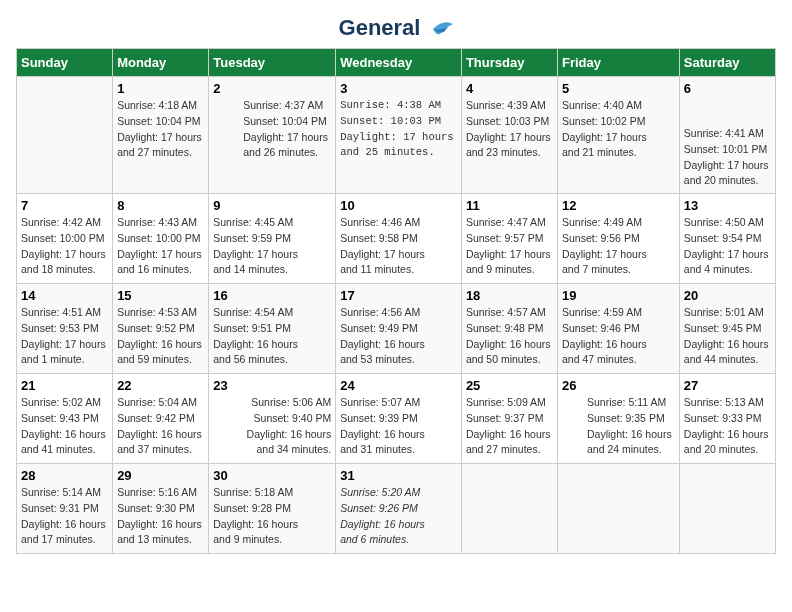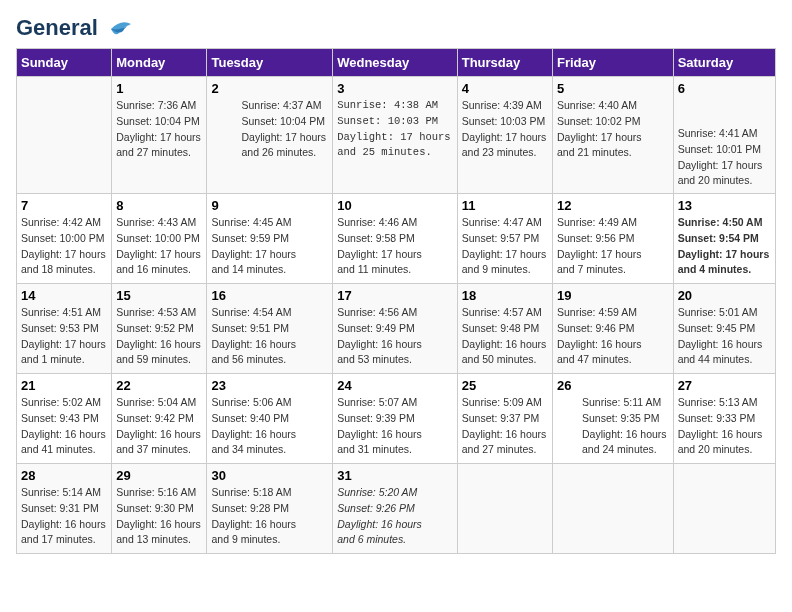--- a/index.html
+++ b/index.html
@@ -5,21 +5,21 @@
     * { box-sizing: border-box; margin: 0; padding: 0; }
     body {
       font-family: Arial, sans-serif;
       background: #fff;
       width: 792px;
       min-height: 612px;
       padding: 16px;
     }
     .header-section {
       display: flex;
-      justify-content: flex-start;
+      justify-content: center;
       align-items: flex-start;
       margin-bottom: 8px;
     }
     .logo {
       display: flex;
       flex-direction: column;
       align-items: flex-start;
     }
     .title-section {
       text-align: right;
@@ -32,21 +32,21 @@
     .location {
       font-size: 16px;
       color: #333;
     }
     table {
       width: 100%;
       border-collapse: collapse;
       font-size: 11px;
     }
     thead tr {
-      background: #4c1d95;
+      background: #15803d;
       color: white;
     }
     thead th {
       padding: 6px 4px;
       text-align: left;
       font-size: 13px;
       font-weight: bold;
       border: 1px solid #ccc;
     }
     tbody tr {
@@ -110,21 +110,21 @@
         <th>Thursday</th>
         <th>Friday</th>
         <th>Saturday</th>
       </tr>
   </thead>
   <tbody id="calendar-body">
   <tr>
         <td></td>
         <td>
           <span class="day-number">1</span>
-          <div class="day-info" style="white-space: pre-line;">Sunrise: 7:36 AM
+          <div class="day-info" style="white-space: pre-line;">Sunrise: 4:18 AM
 Sunset: 10:04 PM
 Daylight: 17 hours
 and 27 minutes.</div>
         </td>
         <td>
           <span class="day-number">2</span>
           <div class="day-info" style="white-space: pre-line; margin-left: 30px;">Sunrise: 4:37 AM
 Sunset: 10:04 PM
 Daylight: 17 hours
 and 26 minutes.</div>
@@ -196,21 +196,21 @@
         </td>
         <td>
           <span class="day-number">12</span>
           <div class="day-info" style="white-space: pre-line;">Sunrise: 4:49 AM
 Sunset: 9:56 PM
 Daylight: 17 hours
 and 7 minutes.</div>
         </td>
         <td>
           <span class="day-number">13</span>
-          <div class="day-info" style="white-space: pre-line; font-weight: bold;">Sunrise: 4:50 AM
+          <div class="day-info" style="white-space: pre-line;">Sunrise: 4:50 AM
 Sunset: 9:54 PM
 Daylight: 17 hours
 and 4 minutes.</div>
         </td>
       </tr>
       <tr>
         <td>
           <span class="day-number">14</span>
           <div class="day-info" style="white-space: pre-line;">Sunrise: 4:51 AM
 Sunset: 9:53 PM
@@ -270,21 +270,21 @@
         </td>
         <td>
           <span class="day-number">22</span>
           <div class="day-info" style="white-space: pre-line;">Sunrise: 5:04 AM
 Sunset: 9:42 PM
 Daylight: 16 hours
 and 37 minutes.</div>
         </td>
         <td>
           <span class="day-number">23</span>
-          <div class="day-info" style="white-space: pre-line;">Sunrise: 5:06 AM
+          <div class="day-info" style="white-space: pre-line; text-align: right;">Sunrise: 5:06 AM
 Sunset: 9:40 PM
 Daylight: 16 hours
 and 34 minutes.</div>
         </td>
         <td>
           <span class="day-number">24</span>
           <div class="day-info" style="white-space: pre-line;">Sunrise: 5:07 AM
 Sunset: 9:39 PM
 Daylight: 16 hours
 and 31 minutes.</div>

